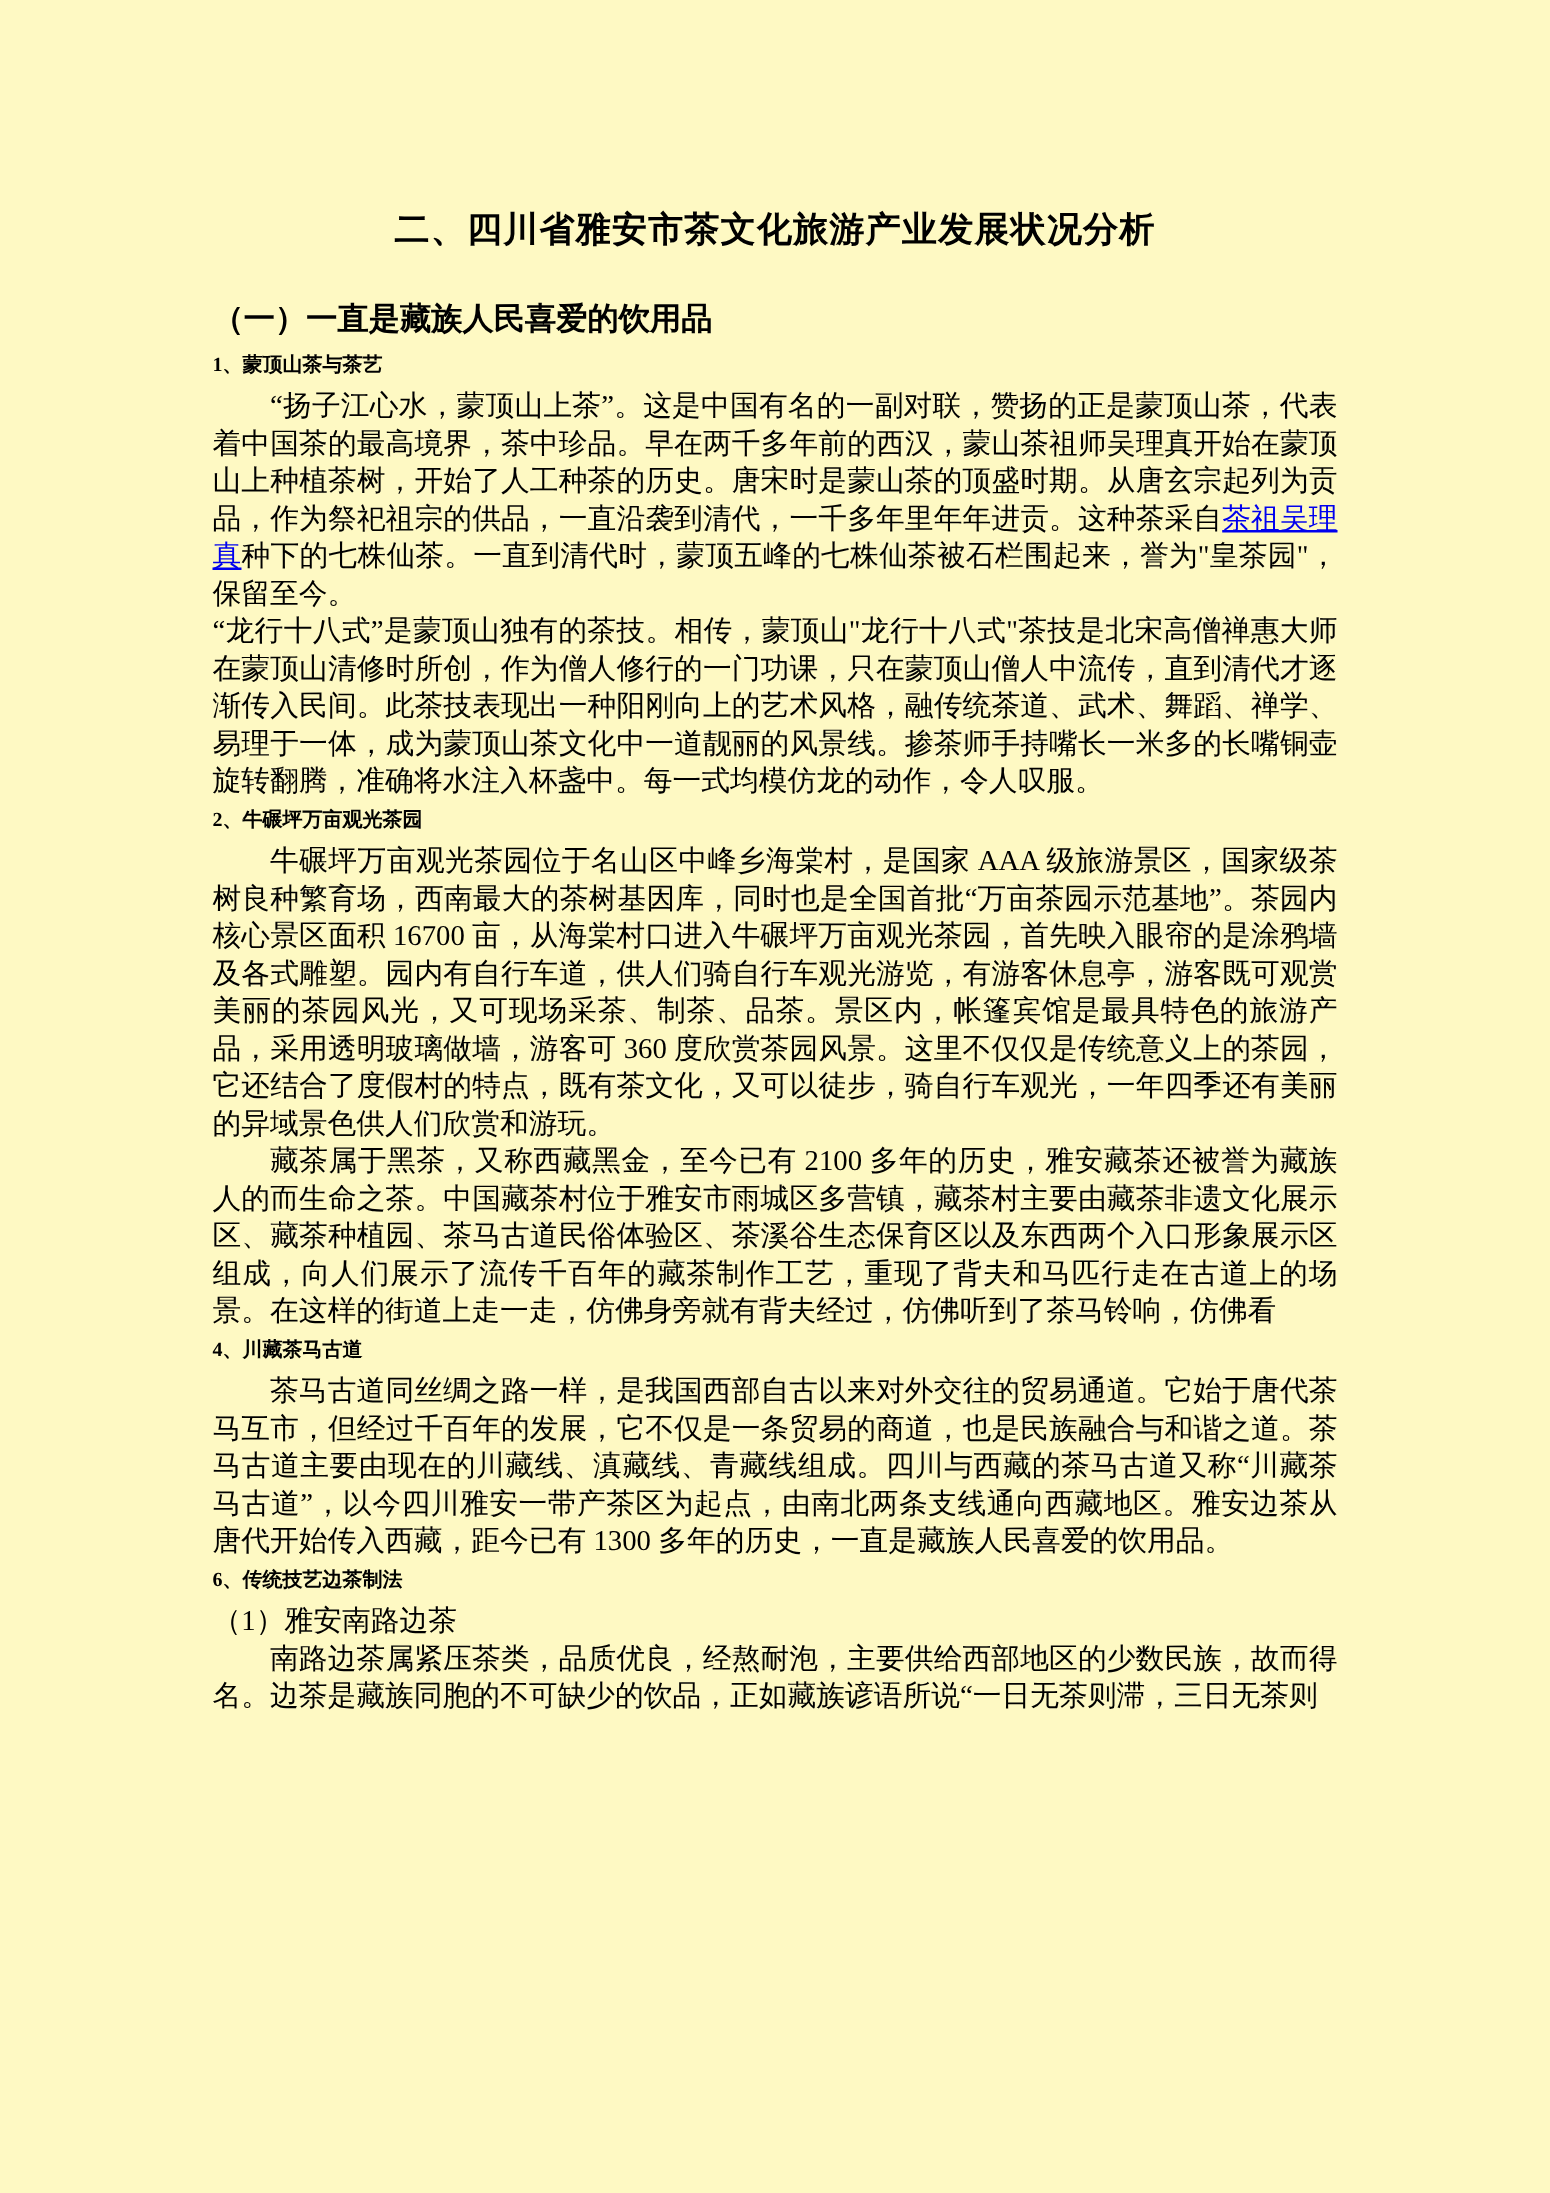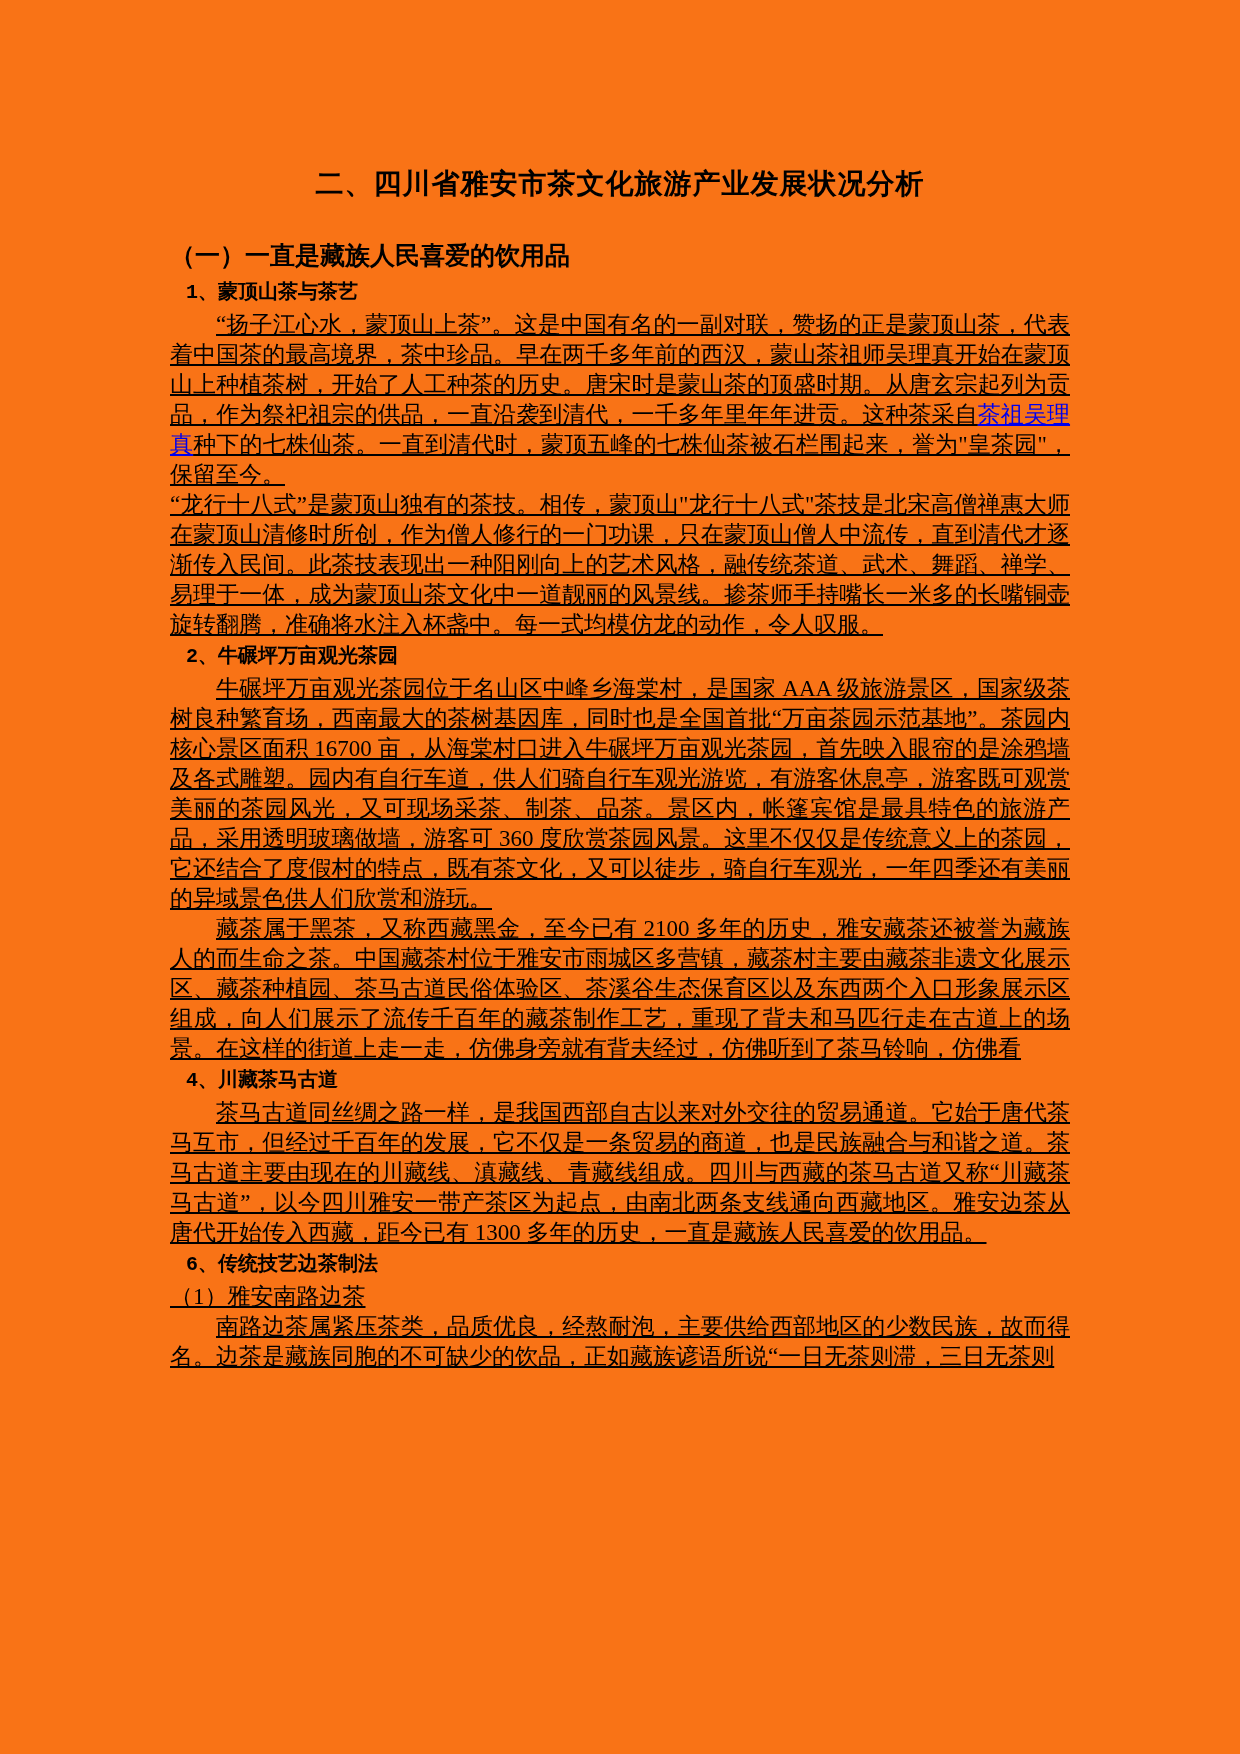--- a/index.html
+++ b/index.html
@@ -4,21 +4,21 @@
 <style>
   html, body {
     margin: 0;
     padding: 0;
     background: #ffffff;
   }
   .page {
     width: 1240px;
     height: 1754px;
     box-sizing: border-box;
-    background: #f97316;
+    background: #fef9c3;
     color: #000000;
     padding: 168px 170px 0 170px;
     font-family: "Liberation Serif", "DejaVu Serif", serif;
     overflow: hidden;
   }
   h1.doc-title {
     font-family: "Liberation Sans", "DejaVu Sans", sans-serif;
     font-size: 28px;
     line-height: 32px;
     font-weight: bold;
@@ -27,32 +27,31 @@
     letter-spacing: 1px;
   }
   h2.sec-heading {
     font-family: "Liberation Sans", "DejaVu Sans", sans-serif;
     font-size: 25px;
     line-height: 30px;
     font-weight: bold;
     margin: 0 0 8px 0;
   }
   h3.sub-heading {
-    font-family: Liberation Mono, monospace;
-    font-size: 20px;
+    font-family: Liberation Serif, serif;
+    font-size: 16px;
     line-height: 30px;
     font-weight: bold;
-    margin: 2px 0 2px 16px;
+    margin: 2px 0 2px 0;
   }
   p.body-text {
     font-size: 23px;
     line-height: 30px;
     margin: 0;
     text-align: justify;
-    text-decoration: underline;
   }
   p.indent {
     text-indent: 2em;
   }
   .gap-top-sm { margin-top: 16px; }
   .gap-top-md { margin-top: 20px; }
   a.doclink {
     color: #0000EE;
     text-decoration: underline;
   }

